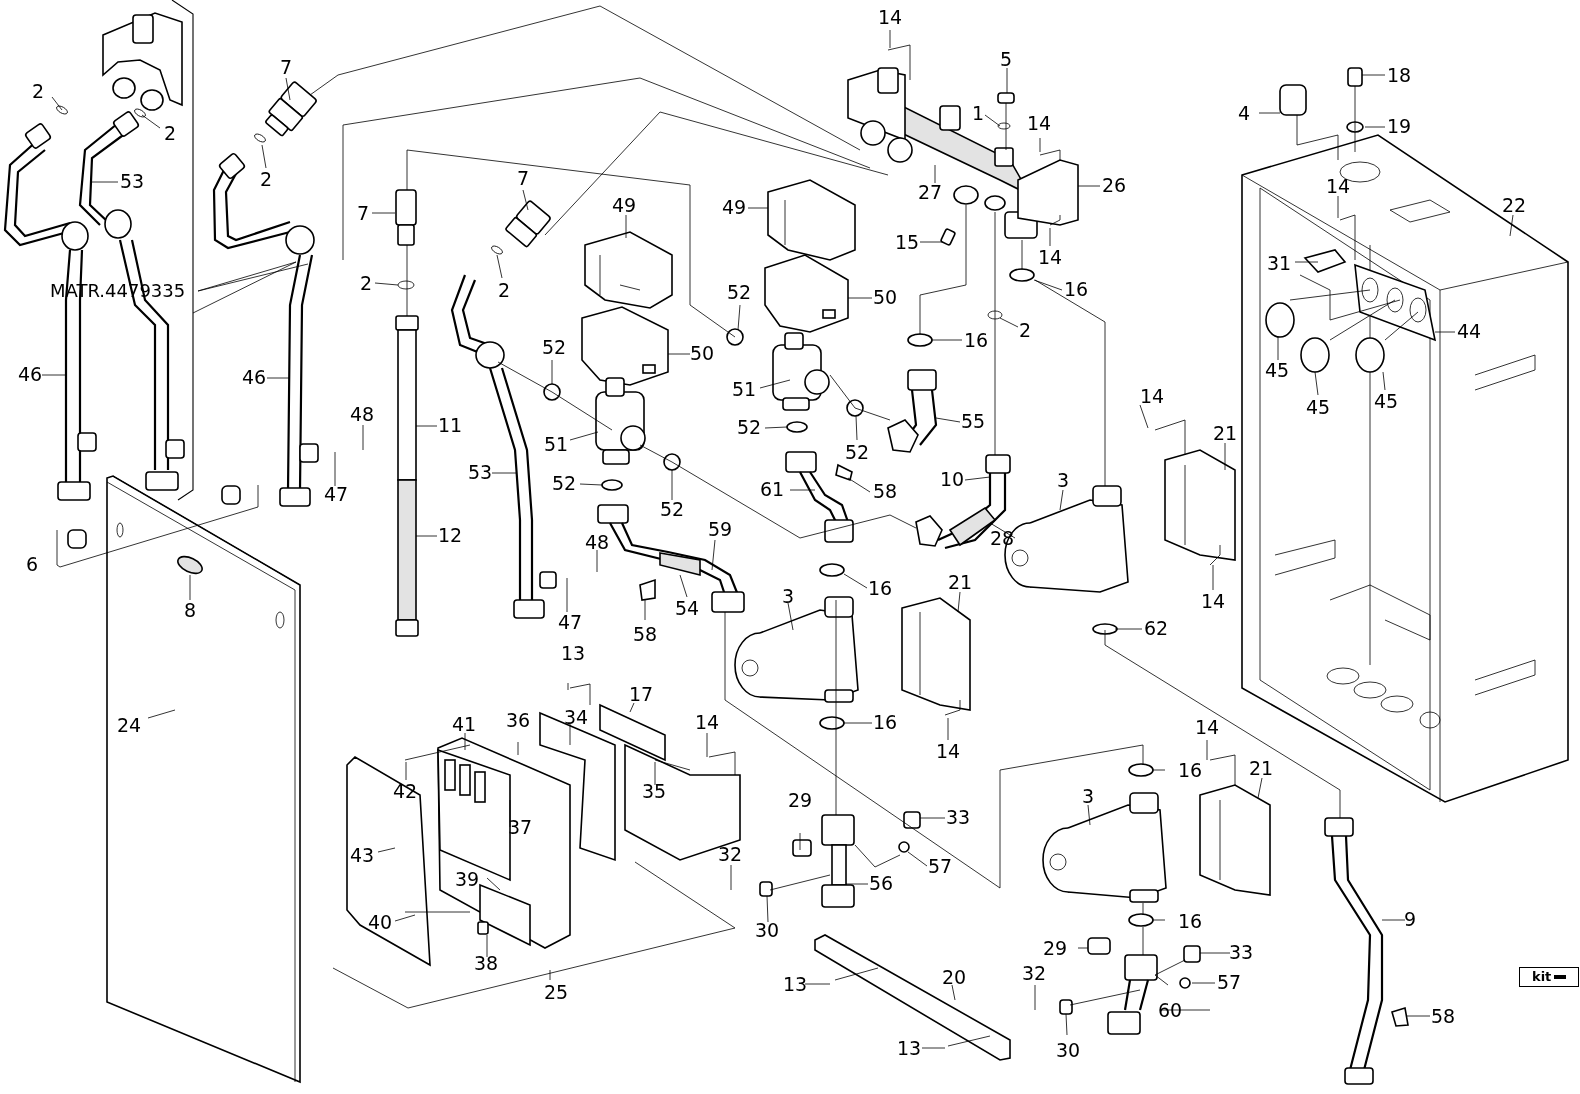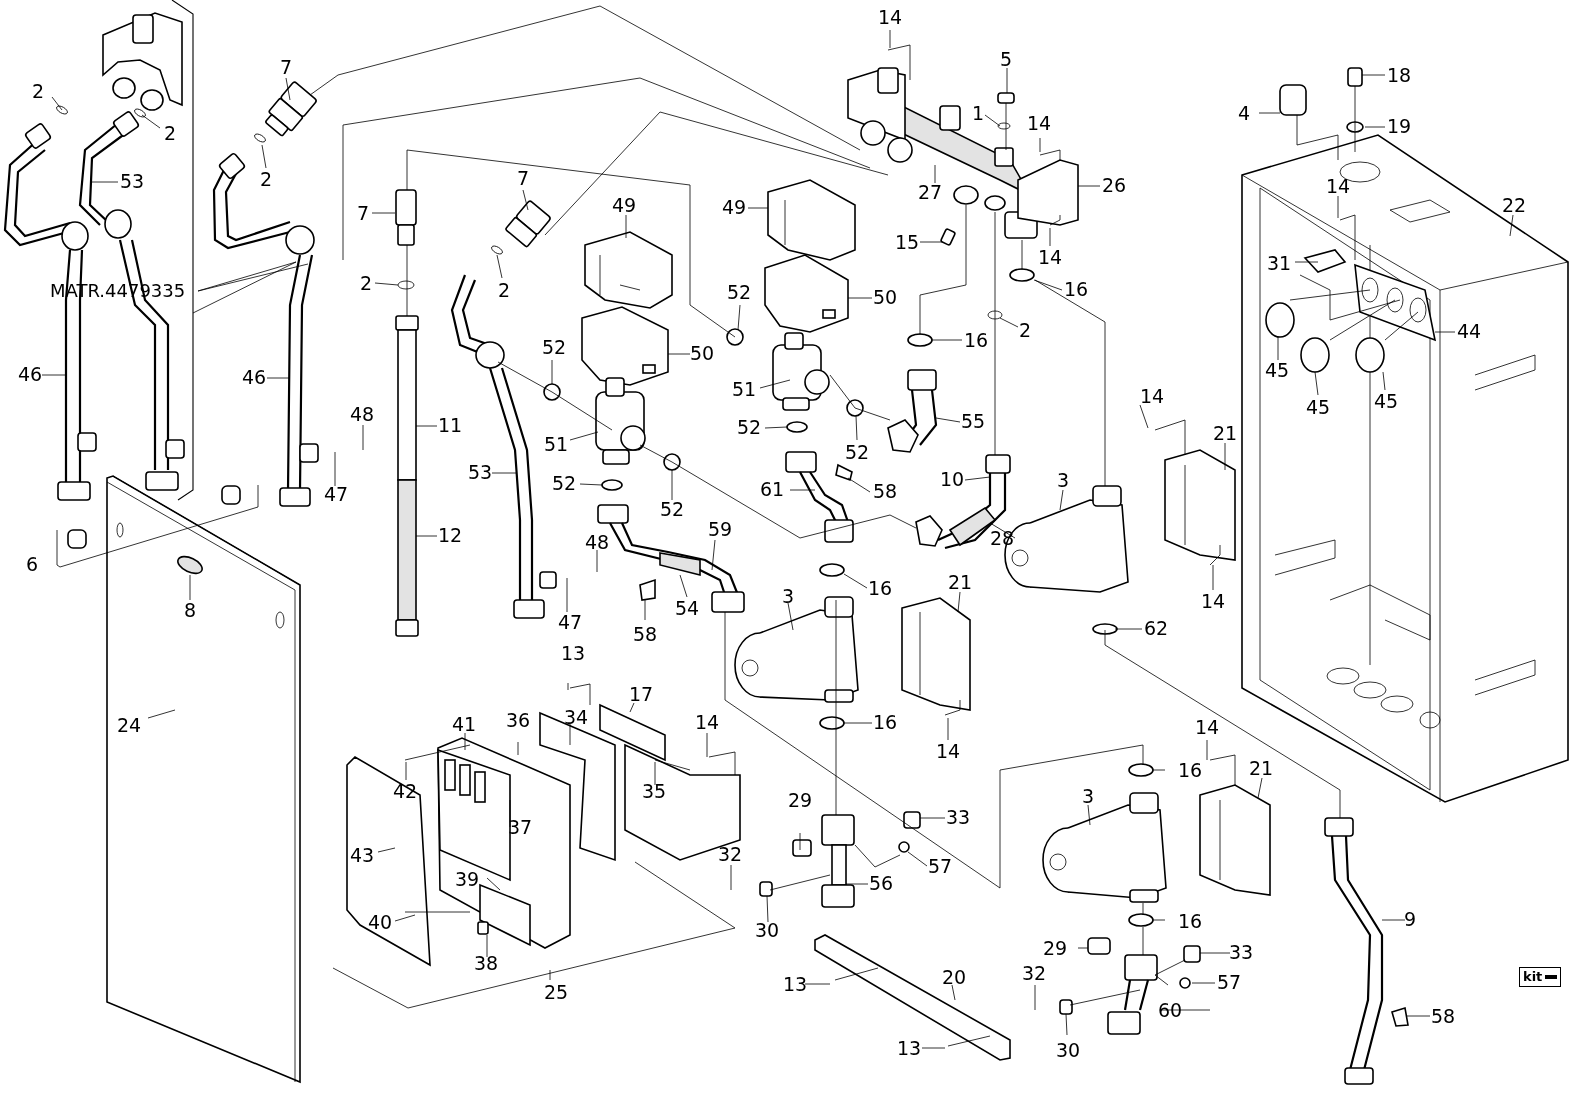--- a/index.html
+++ b/index.html
@@ -6,21 +6,21 @@
   body { width: 1580px; height: 1094px; overflow: hidden; position: relative; font-family: "DejaVu Sans", sans-serif; }
   #diagram { position: absolute; left: 0; top: 0; width: 1580px; height: 1094px; }
   .ln { stroke: #000; stroke-width: 1.1; fill: none; }
   .thin { stroke: #000; stroke-width: 0.8; fill: none; }
   .part { stroke: #000; stroke-width: 1.6; fill: #fff; }
   .partg { stroke: #000; stroke-width: 1.6; fill: #e3e3e3; }
   .thick { stroke: #000; stroke-width: 2.2; fill: none; }
   .lbl { font-family: "DejaVu Sans", sans-serif; font-size: 19px; fill: #000; }
   .matr { font-family: "DejaVu Sans", sans-serif; font-size: 18px; fill: #000; }
   #kit-badge { position: absolute; left: 1519px; top: 967px; height: 18px; border: 1.5px solid #000; background: #fff;
-    font-family: "DejaVu Sans", sans-serif; font-weight: bold; font-size: 13px; line-height: 18px; padding: 0 3px; display: flex; align-items: center; gap: 3px; }
+    font-family: "DejaVu Sans", sans-serif; font-weight: bold; font-size: 13px; line-height: 18px; padding: 0 12px; display: flex; align-items: center; gap: 3px; }
   #kit-badge .bar { display: inline-block; width: 12px; height: 4px; background: #000; }
 </style>
 </head>
 <body>
 
 <svg id="diagram" viewBox="0 0 1580 1094" xmlns="http://www.w3.org/2000/svg">
 
   <g>
 
     <polyline class="ln" points="172,0 193,14 193,490 178,500"></polyline>

